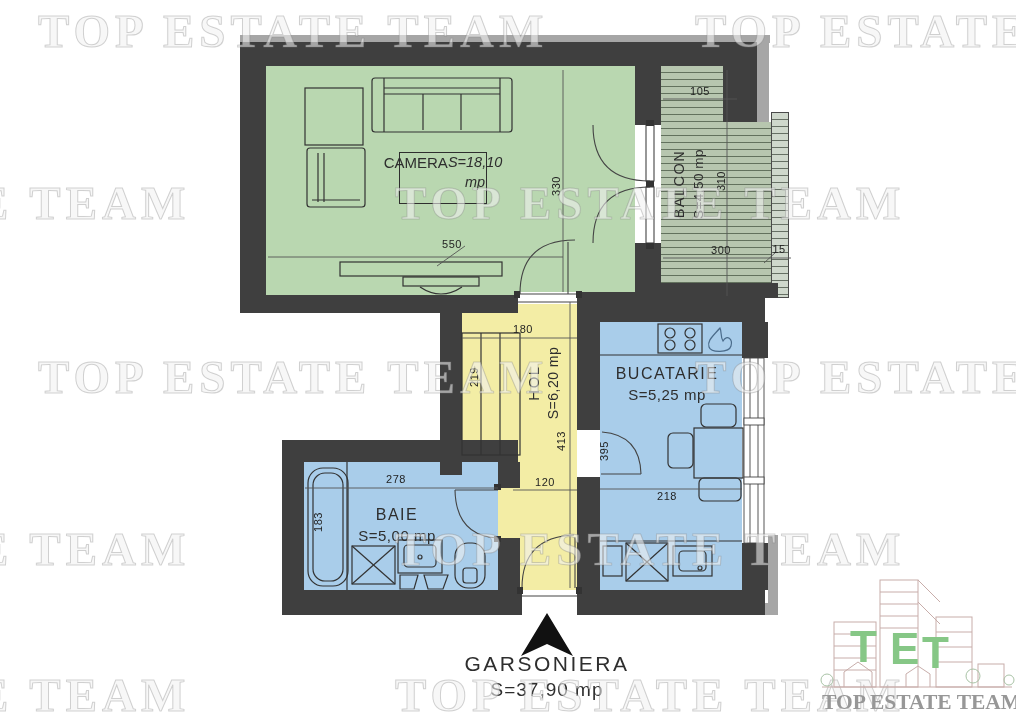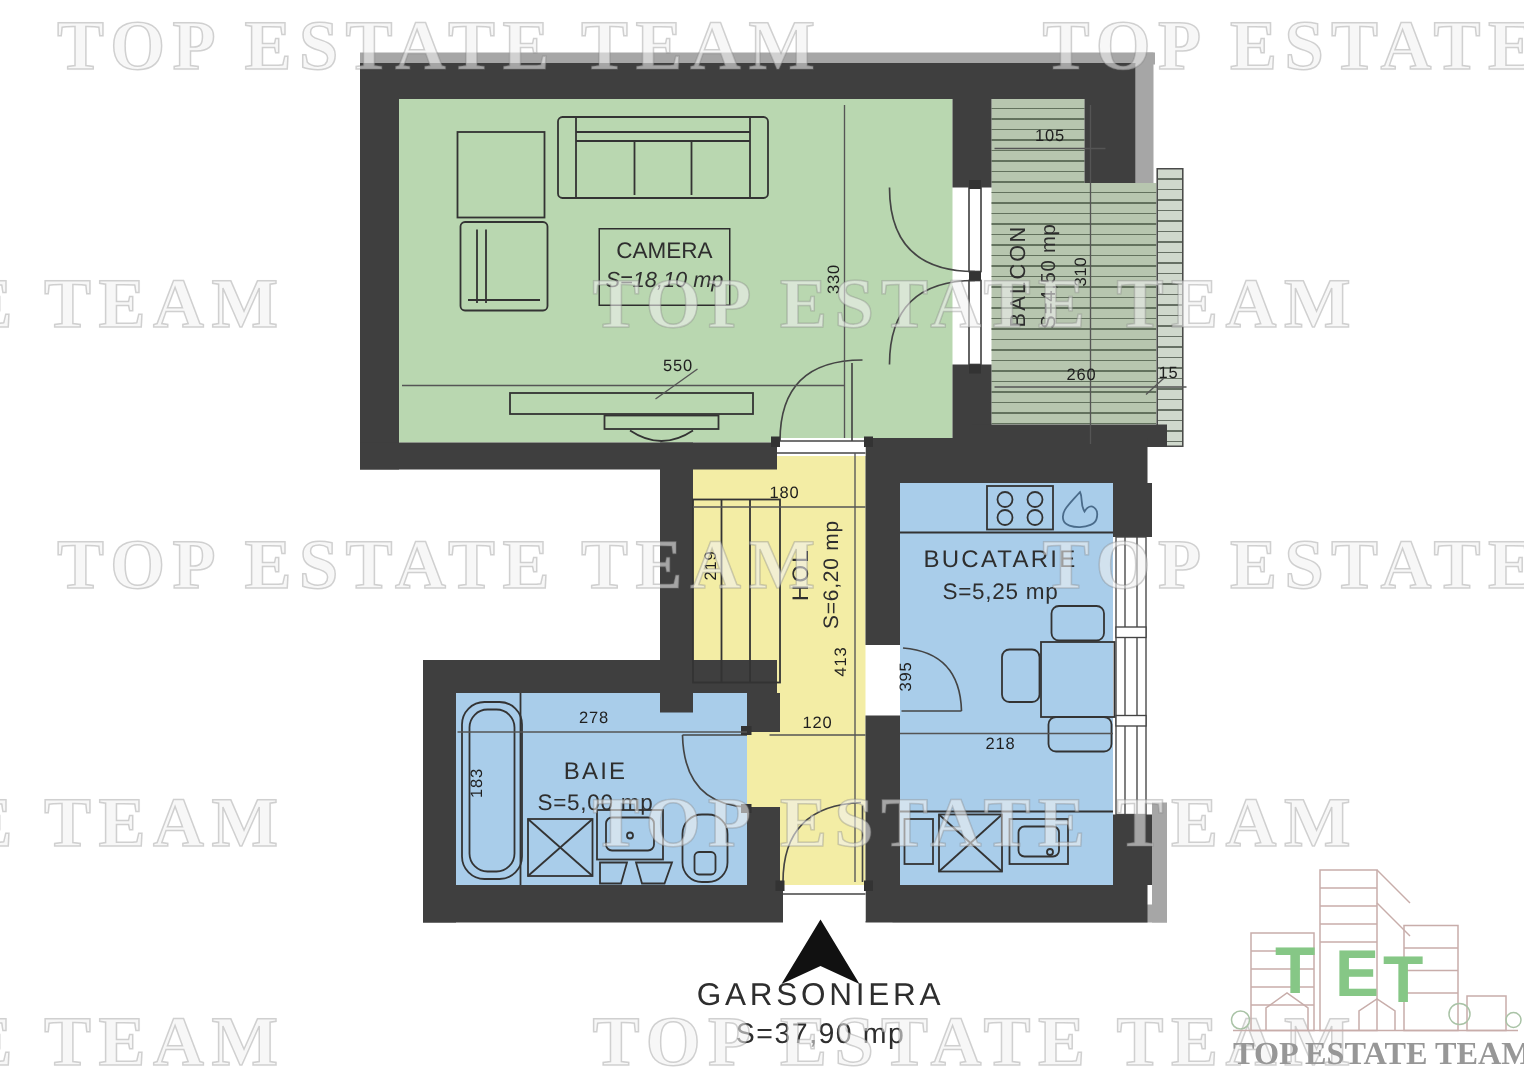--- a/index.html
+++ b/index.html
@@ -10,21 +10,21 @@
   .wall{position:absolute;background:#3f3f3f;z-index:3;}
   .deck{background:#b7c6af;background-image:repeating-linear-gradient(180deg,rgba(70,85,66,.0) 0px,rgba(70,85,66,.0) 6px,rgba(70,85,66,.75) 6px,rgba(70,85,66,.75) 7px);}
   .rail{background:#cfd8cc;border:1px solid #4a4a4a;box-sizing:border-box;
         background-image:repeating-linear-gradient(180deg,rgba(70,80,66,0) 0px,rgba(70,80,66,0) 6px,rgba(90,100,88,.9) 6px,rgba(90,100,88,.9) 7px);}
   svg.overlay{position:absolute;left:0;top:0;z-index:4;pointer-events:none;}
   .lbl{position:absolute;z-index:5;color:#2e2e2e;text-align:center;line-height:1.35;transform:translate(-50%,-50%);white-space:nowrap;}
   .lbl .nm{font-size:16px;letter-spacing:1.5px;}
   .lbl .ar{font-size:15px;letter-spacing:.5px;}
   .lbl.rot{transform:translate(-50%,-50%) rotate(-90deg);}
   .lblbox{position:absolute;z-index:5;border:1.3px solid #2e2e2e;color:#2e2e2e;text-align:center;
-          display:flex;flex-direction:column;justify-content:center;line-height:1.35;}
+          display:flex;flex-direction:row;justify-content:center;line-height:1.35;}
   .dim{position:absolute;z-index:5;font-size:11px;color:#1f1f1f;transform:translate(-50%,-50%);white-space:nowrap;letter-spacing:.5px;}
   .dim.rot{transform:translate(-50%,-50%) rotate(-90deg);}
   .wm{position:absolute;z-index:6;font-family:"Liberation Serif","DejaVu Serif",serif;font-weight:bold;
       font-size:47px;letter-spacing:5px;white-space:nowrap;color:rgba(255,255,255,.5);
       -webkit-text-stroke:1px rgba(125,125,125,.33);text-shadow:0 0 1px rgba(150,150,150,.15);pointer-events:none;}
   .footer-title{position:absolute;z-index:5;color:#2e2e2e;font-size:21px;letter-spacing:2.5px;transform:translateX(-50%);}
   .footer-area{position:absolute;z-index:5;color:#2e2e2e;font-size:19px;letter-spacing:1px;transform:translateX(-50%);}
   .logo{position:absolute;z-index:7;}
   .logo-caption{position:absolute;z-index:7;font-family:"Liberation Serif","DejaVu Serif",serif;
       font-weight:bold;font-size:21.5px;color:#979797;white-space:nowrap;letter-spacing:0px;}
@@ -235,21 +235,21 @@
   </div>
   <div class="lbl" style="left:397px;top:515px;margin-top:10px;">
     <div class="nm">BAIE</div>
     <div class="ar">S=5,00 mp</div>
   </div>
 
   <span class="dim" style="left:452px;top:244px;">550</span>
   <span class="dim rot" style="left:556px;top:186px;">330</span>
   <span class="dim" style="left:700px;top:91px;">105</span>
   <span class="dim rot" style="left:721px;top:181px;">310</span>
-  <span class="dim" style="left:721px;top:250px;">260</span>
+  <span class="dim" style="left:721px;top:250px;">300</span>
   <span class="dim" style="left:779px;top:249px;">15</span>
   <span class="dim" style="left:523px;top:329px;">180</span>
   <span class="dim rot" style="left:474px;top:377px;">219</span>
   <span class="dim rot" style="left:561px;top:441px;">413</span>
   <span class="dim" style="left:545px;top:482px;text-align:center;">120</span>
   <span class="dim" style="left:396px;top:479px;">278</span>
   <span class="dim rot" style="left:318px;top:522px;">183</span>
   <span class="dim rot" style="left:604px;top:451px;">395</span>
   <span class="dim" style="left:667px;top:481px;margin-top:15px;">218</span>
 

